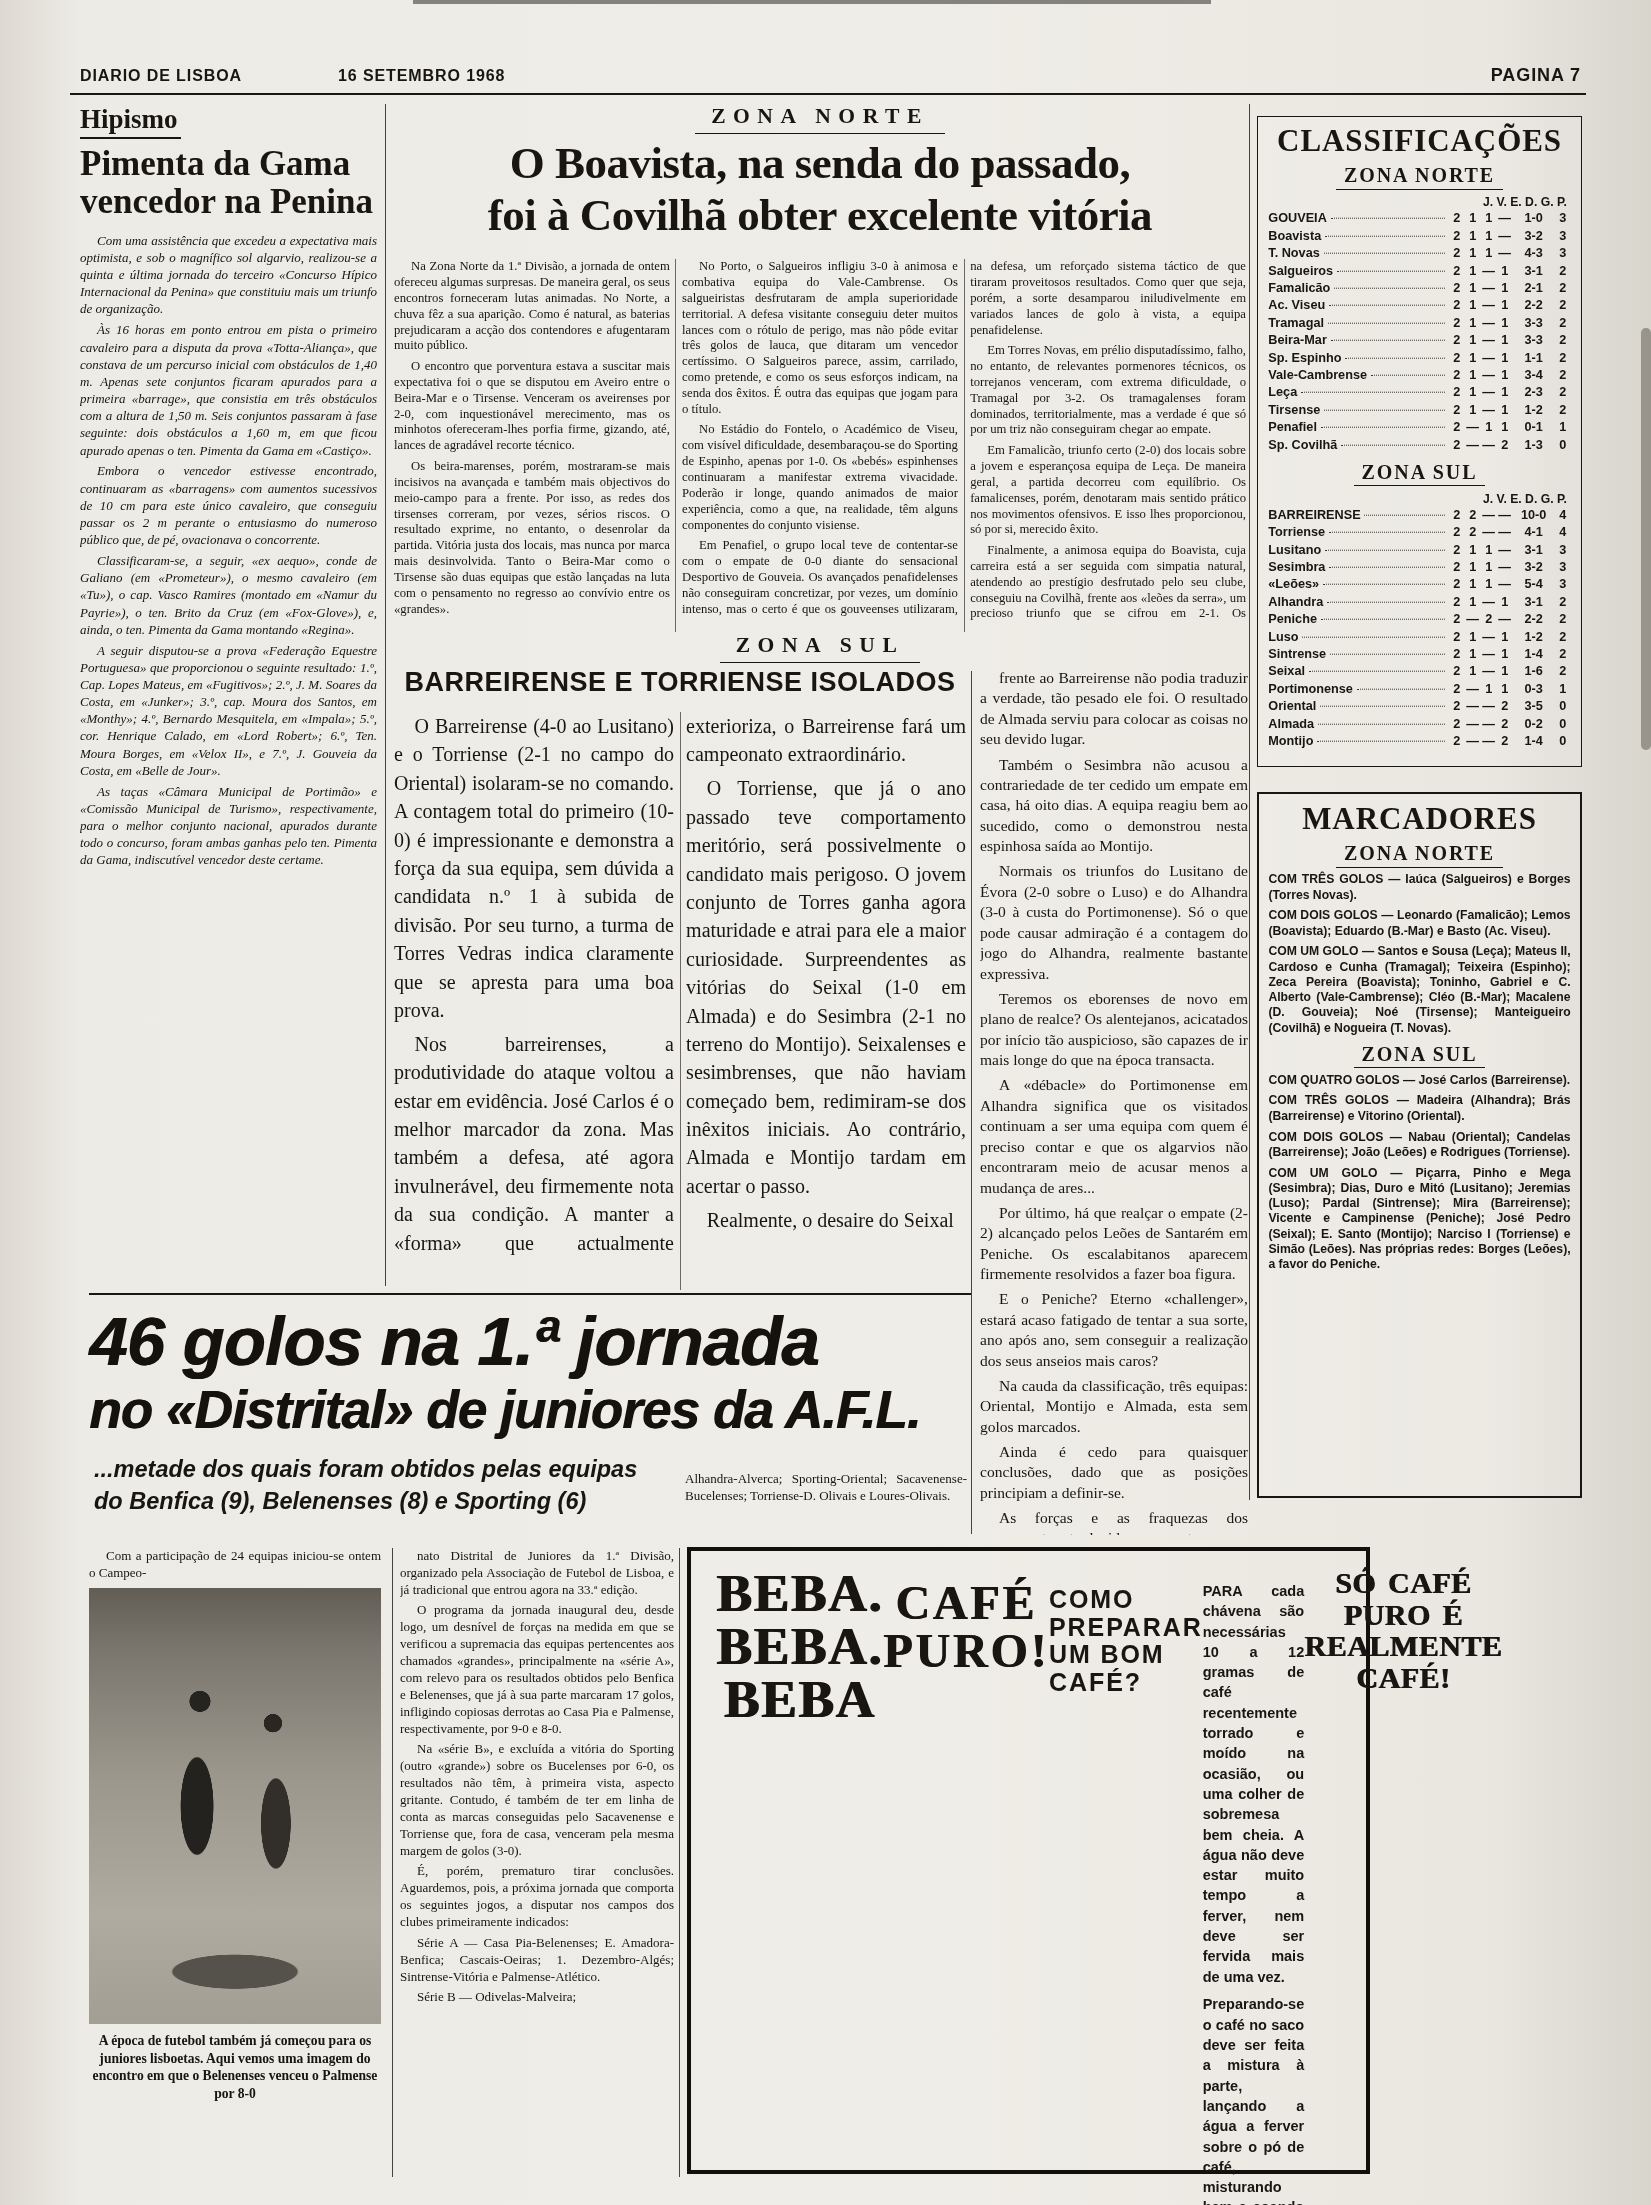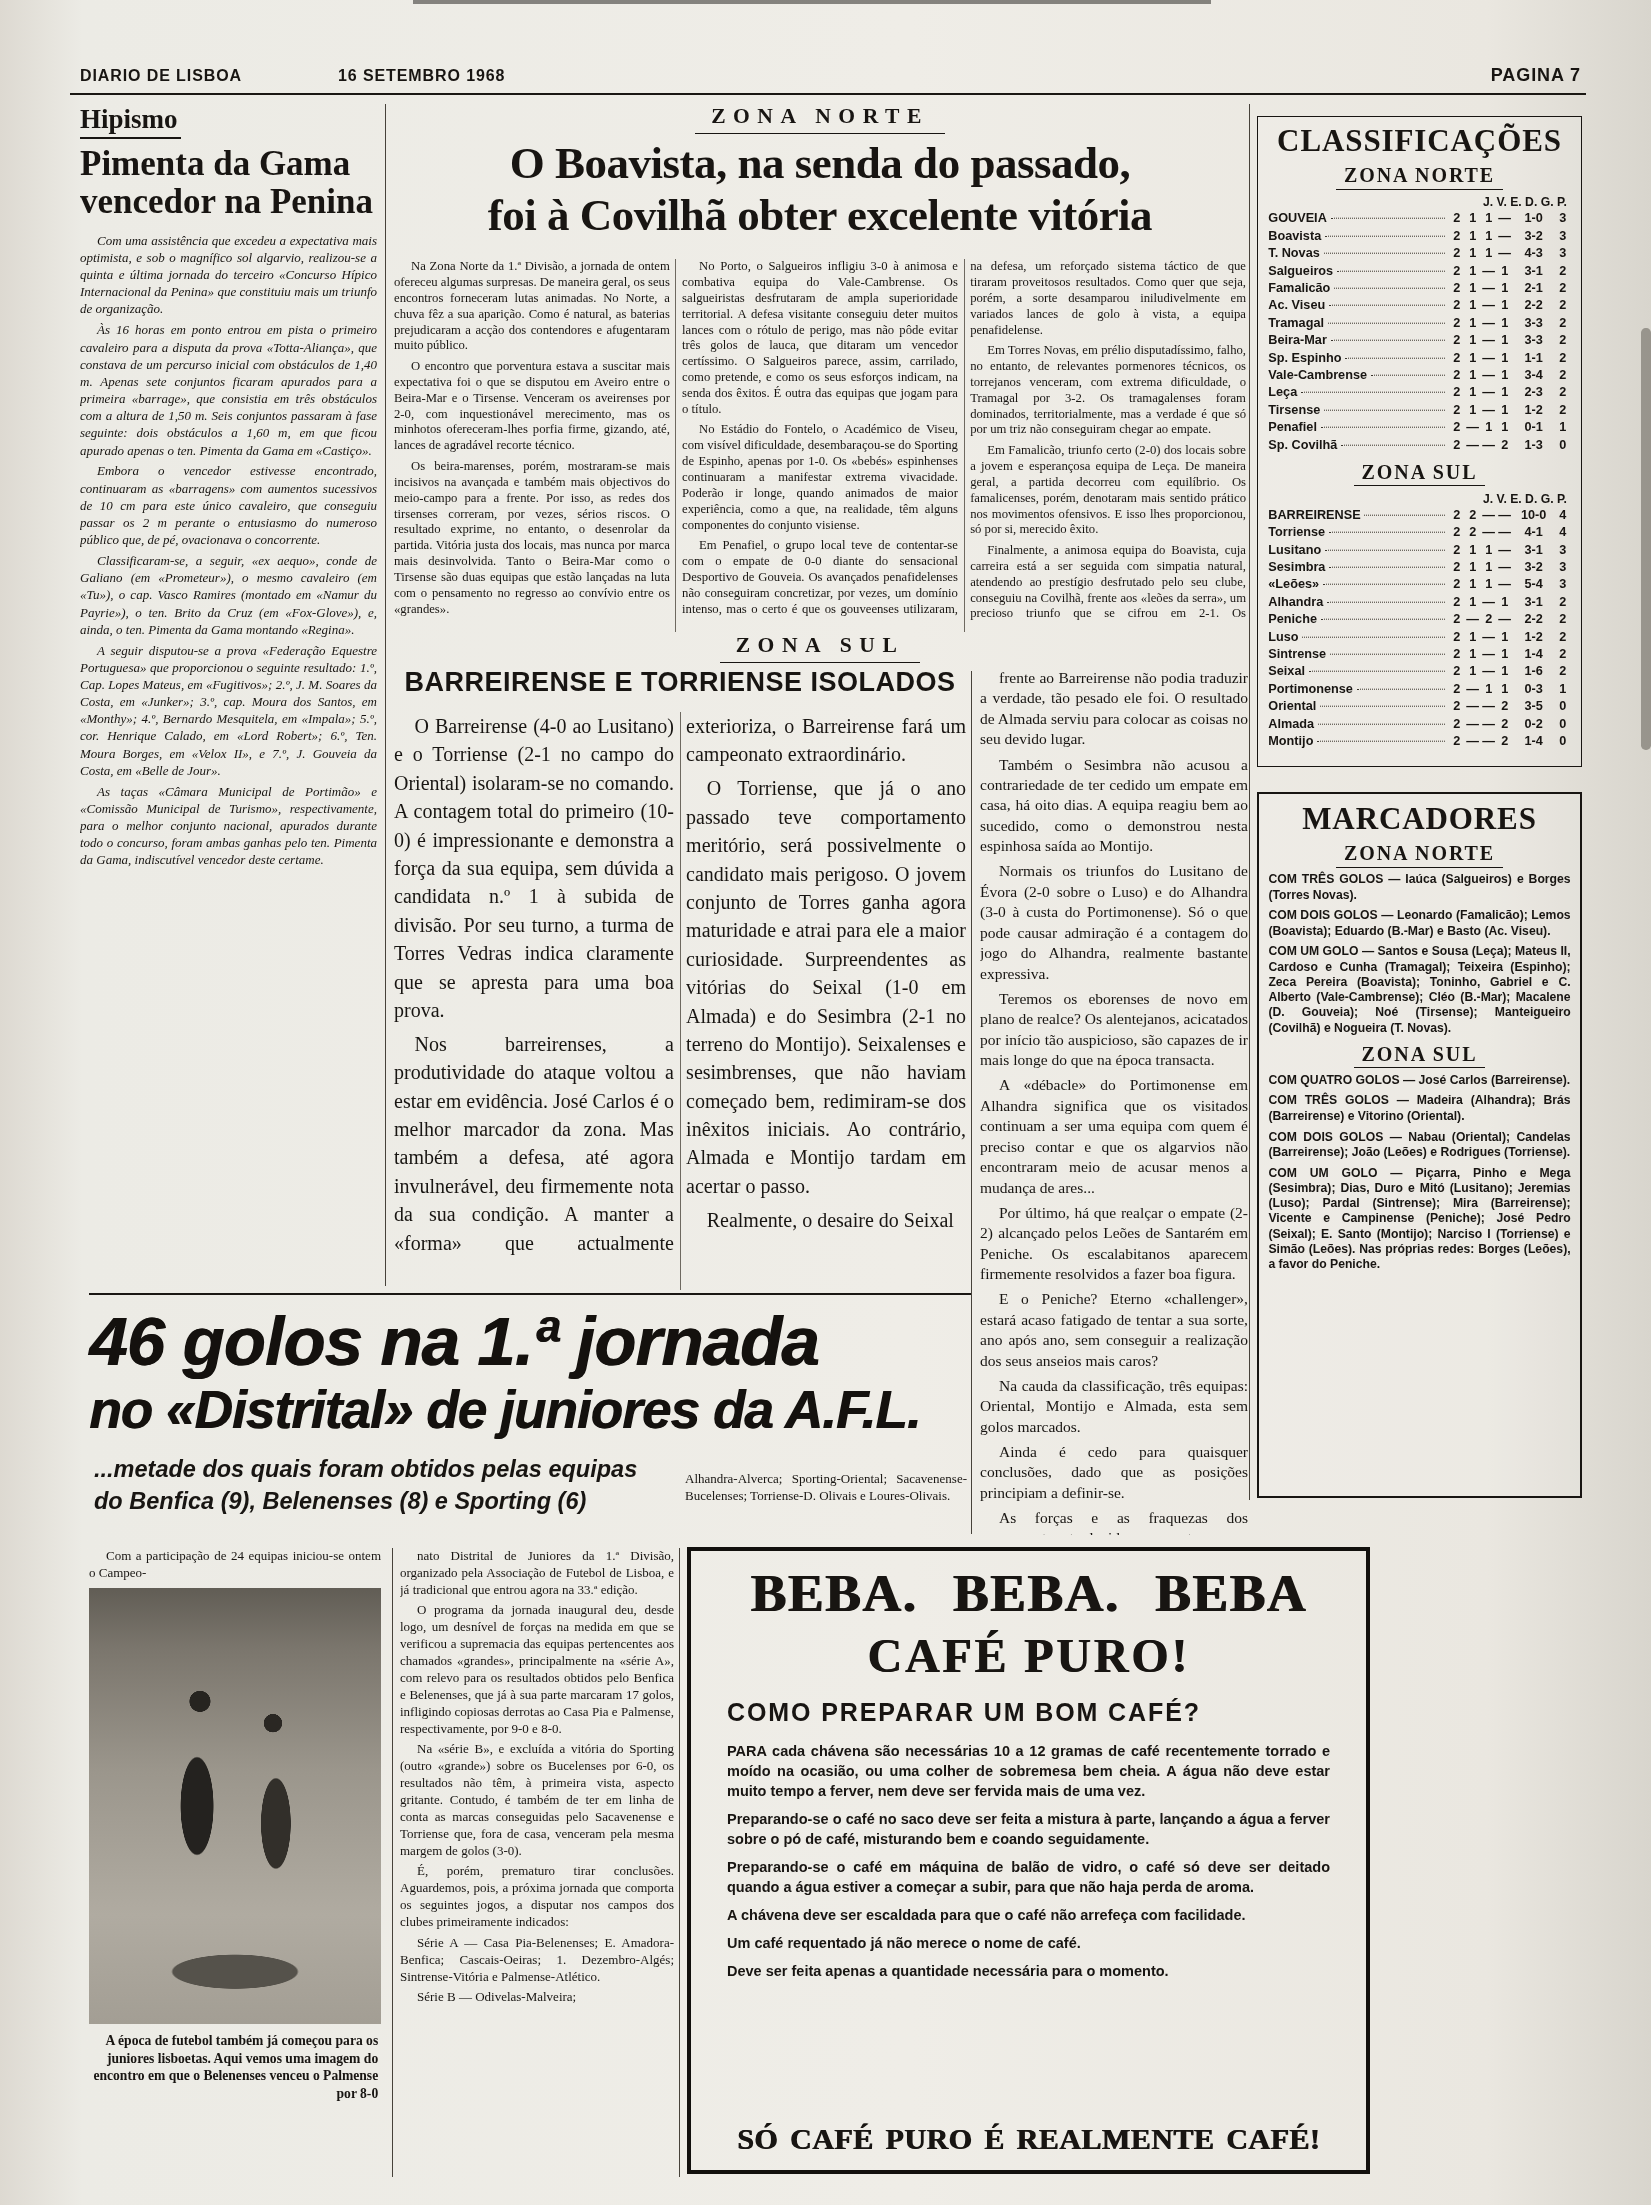--- a/index.html
+++ b/index.html
@@ -83,25 +83,25 @@
   #jun-col2{left:400px;top:1548px;width:274px;height:638px;overflow:hidden}
   #jun-col2 .para,#jun-col1 .para{font-size:13px;line-height:1.3}
   #jun-photo{width:292px;height:436px;margin:6.6px 0 7.5px;
     background:
       radial-gradient(circle 12.2px at 38% 26%, #262420 0 10.3px, transparent 10.8px),
       radial-gradient(ellipse 27px 80px at 37% 50%, #24221f 0 60%, transparent 62%),
       radial-gradient(circle 10.8px at 63% 31%, #2a2723 0 9px, transparent 9.4px),
       radial-gradient(ellipse 24.4px 74px at 64% 54%, #322f2a 0 60%, transparent 62%),
       radial-gradient(ellipse 103px 28px at 50% 88%, #55524b 0 60%, transparent 62%),
       linear-gradient(180deg,#615d55 0%,#7b766d 14%,#9b968c 42%,#b0aba1 75%,#a39e94 100%)}
-  #jun-caption{font:bold 13.6px/1.3 "Liberation Serif",serif;text-align:right;padding:0 2.8px}
-
-  
-  #ad-box{left:687px;top:1547px;width:683px;height:627px;border:4.2px solid #12100d;padding:16px 36px;
-          display:flex;flex-direction:column}
+  #jun-caption{font:bold 13.6px/1.3 "Liberation Serif",serif;text-align:center;padding:0 2.8px}
+
+  
+  #ad-box{left:687px;top:1547px;width:683px;height:627px;border:4.2px solid #12100d;padding:16px 25px;
+          display:flex;flex-direction:row}
   .ad-l1{font:bold 53px/1 "Liberation Serif",serif;text-align:center;letter-spacing:1.9px;word-spacing:20px;text-shadow:1.4px 0 0 currentColor}
   .ad-l2{font:bold 48px/1 "Liberation Serif",serif;text-align:center;letter-spacing:2.8px;margin-top:12.2px;text-shadow:0.9px 0 0 currentColor}
   .ad-l3{font:bold 25px/1.1 "Liberation Sans",sans-serif;text-align:left;letter-spacing:1.9px;margin-top:19px}
   .ad-paras{flex:1;margin-top:14px}
   .ad-paras .para{font:bold 14.5px/1.4 "Liberation Sans",sans-serif;text-indent:0;margin-bottom:7.5px}
   .ad-foot{font:bold 30px/1.05 "Liberation Serif",serif;text-align:center;letter-spacing:0.5px;word-spacing:3.8px;text-shadow:0.9px 0 0 currentColor}
 
   
   #scan-top{left:413px;top:0;width:798px;height:4.2px;background:#2e2c28;opacity:.55}
   #scan-right{left:1641px;top:328px;width:10.3px;height:422px;background:#57534c;opacity:.5;border-radius:4.7px}

